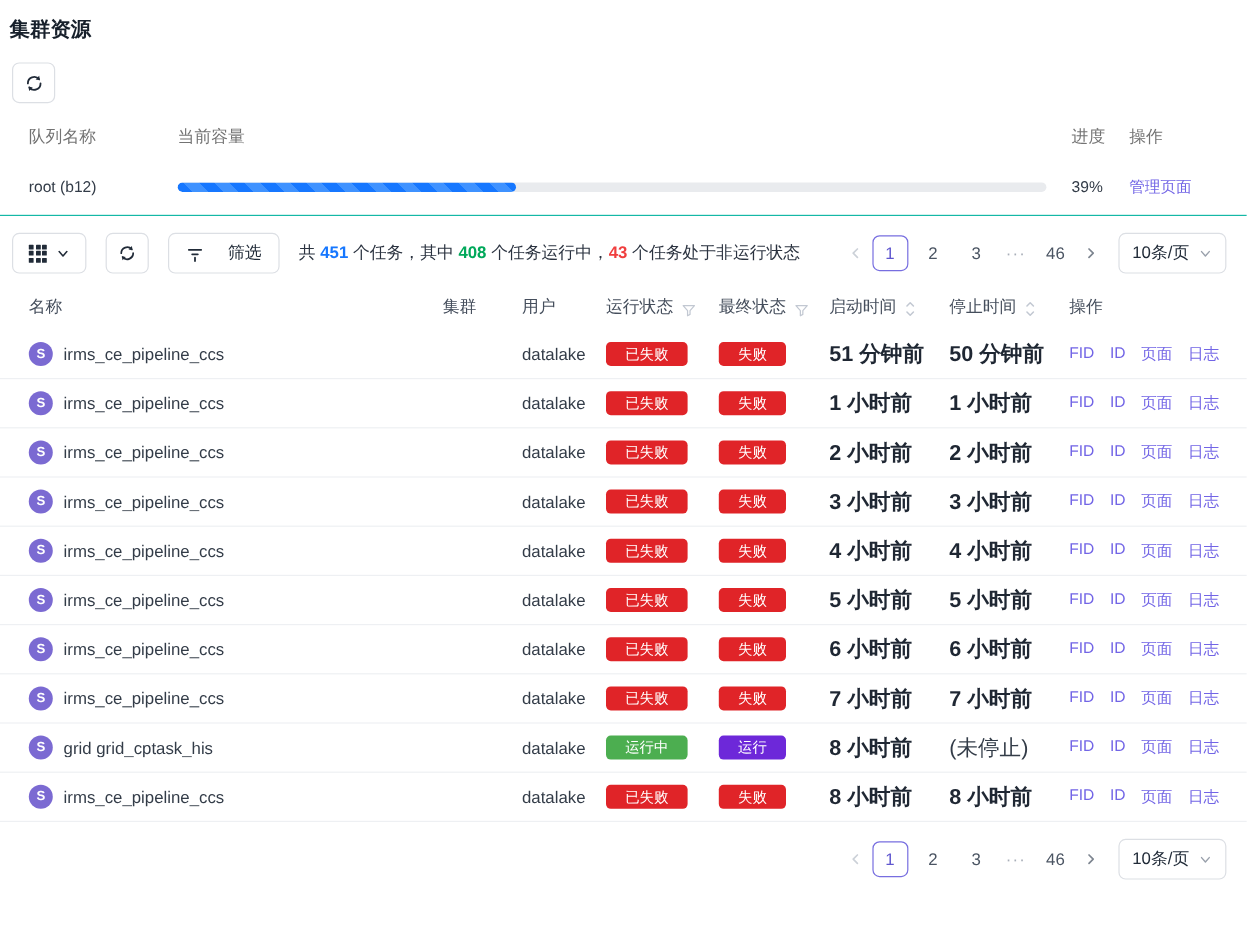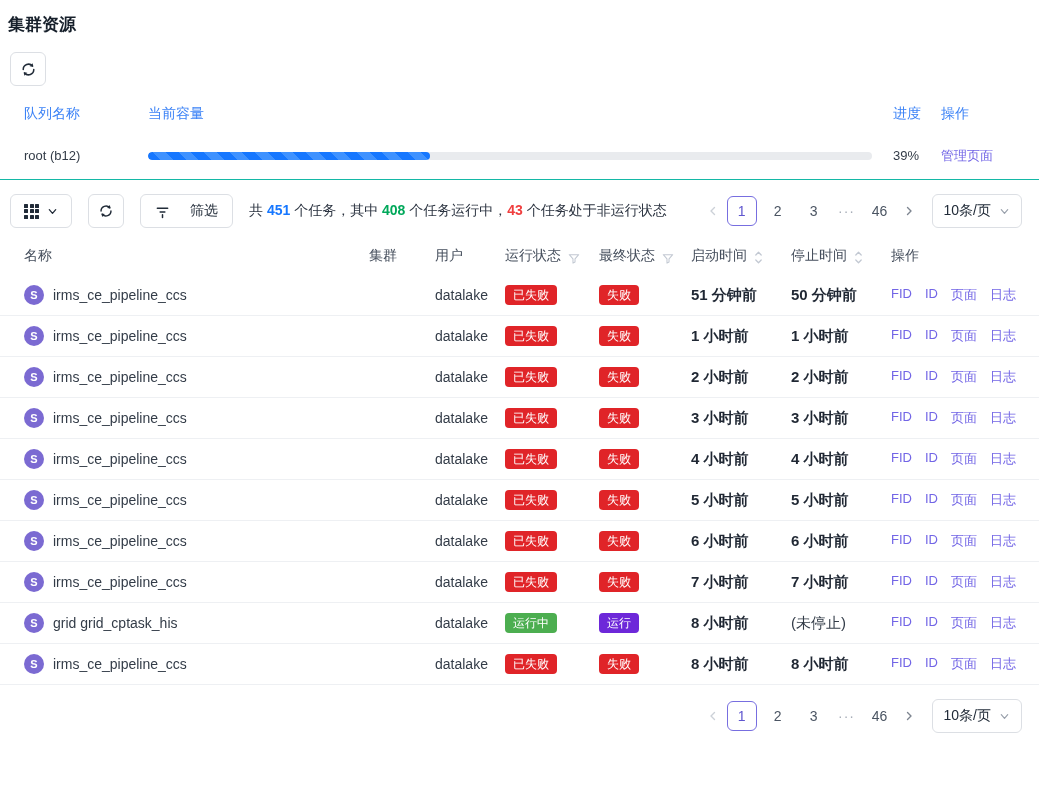--- a/index.html
+++ b/index.html
@@ -9,21 +9,21 @@
   .section-title { font-size:17px; font-weight:700; color:#17202b; margin:14px 0 0 8px; line-height:22px; }
 
   
   .btn { height:34px; border:1px solid #dcdfe4; border-radius:6px; background:#fff; display:inline-flex;
          align-items:center; justify-content:center; color:#212b38; cursor:pointer; font-size:14px; }
   .icon-only { width:36px; }
   .res-refresh { margin:16px 0 0 10px; }
 
   
   .res-table { margin-top:10px; }
-  .res-header { display:flex; align-items:center; height:36px; color:#3b82f6; font-size:14px; }
+  .res-header { display:flex; align-items:center; height:36px; color:#737373; font-size:14px; }
   .res-row { display:flex; align-items:center; height:48px; border-bottom:1px solid #14b8a6; font-size:13px; }
   .rc-queue { width:148px; padding-left:24px; }
   .rc-capacity { flex:1; padding-right:13px;font-family:Liberation Mono, monospace; }
   .rc-progress { width:56px; padding-left:8px; }
   .rc-action { width:98px; }
   .progress-track { height:8px; border-radius:4px; background:#e9ebee; overflow:hidden; }
   .progress-fill { height:100%; border-radius:4px;
       background:repeating-linear-gradient(45deg,#1677ff 0 9px,#3f92ff 9px 18px); }
   a.link { color:#7265e6; text-decoration:none; cursor:pointer; }
 
@@ -58,23 +58,23 @@
   .task-row { display:flex; align-items:center; height:41px; padding:0 8px 0 24px; border-bottom:1px solid #eef0f3; }
   .tc-name { flex:1; display:flex; align-items:center; gap:9px; min-width:0; }
   .tc-cluster { width:66px; } .tc-user { width:70px; } .tc-run { width:94px; } .tc-final { width:92px; }
   .tc-start { width:100px; } .tc-stop { width:100px; }
   .tc-action { width:140px; display:flex; gap:13px; }
   .hdr-flex { display:flex; align-items:flex-end; gap:7px; }
 
   .avatar { width:20px; height:20px; border-radius:50%; background:#7b6ad2; color:#fff; font-size:11px; font-weight:700;
             display:inline-flex; align-items:center; justify-content:center; flex:none; }
   .task-name { font-size:14px; color:#333c48; white-space:nowrap; overflow:hidden; text-overflow:ellipsis; }
-  .badge { display:inline-block; padding:3px 8px; border-radius:4px; color:#fff; font-size:12px; line-height:14px; }
+  .badge { display:inline-block; padding:3px 16px; border-radius:4px; color:#fff; font-size:12px; line-height:14px; }
   .cluster-badge { font-weight:700; padding:3px 7px; }
-  .time { font-size:15px; font-weight:700; color:#1f2733; }
+  .time { font-size:18px; font-weight:700; color:#1f2733; }
   .time.normal { font-weight:400; color:#333c48; }
   .row-link { font-size:13px; }
 
   .bottom-bar { display:flex; justify-content:flex-end; margin:14px 17px 0 0; }
   svg { display:block; }
 </style>
 </head>
 <body>
 
 <div class="page">

